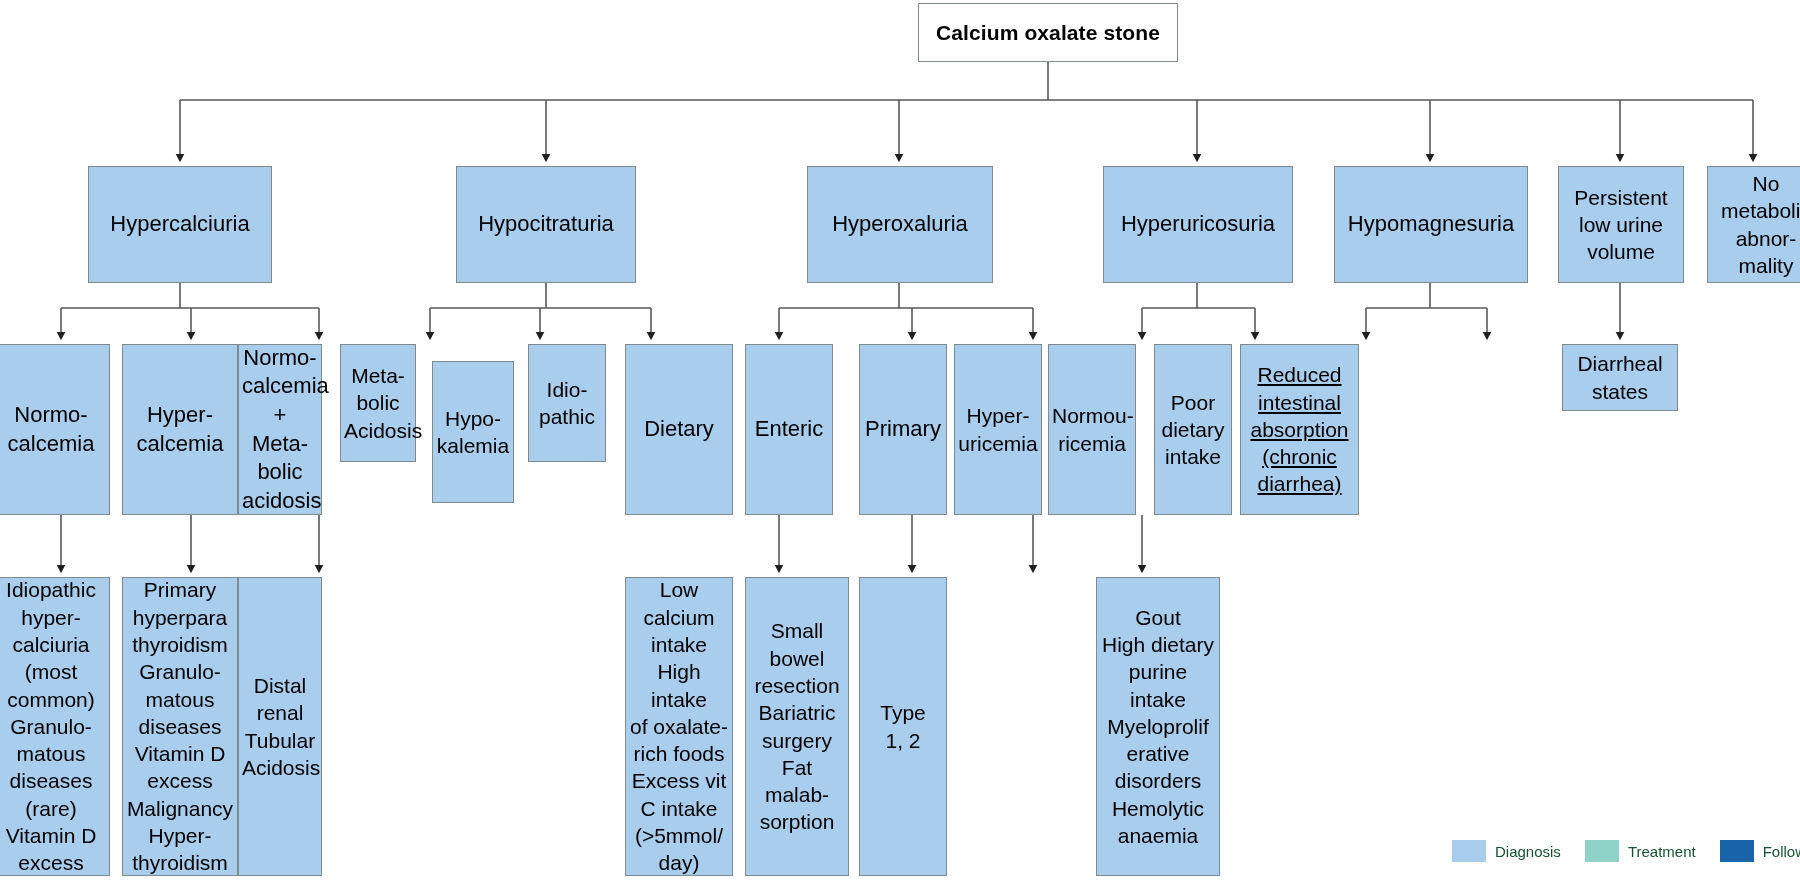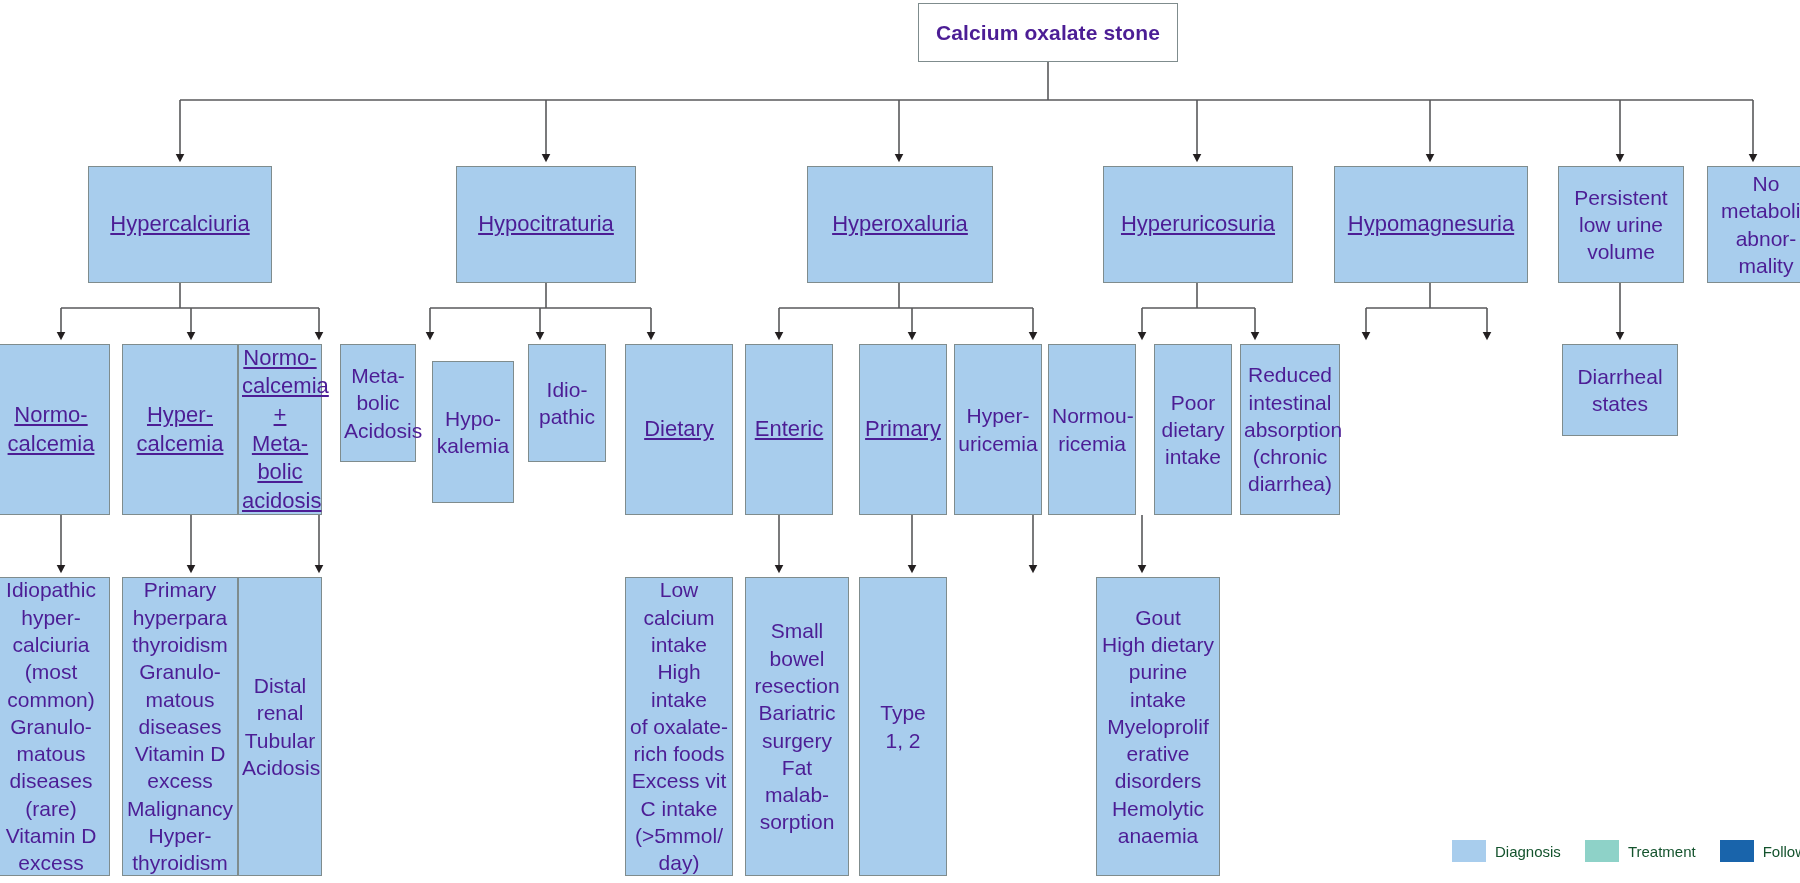--- a/index.html
+++ b/index.html
@@ -24,35 +24,35 @@
     width: 1800px; height: 883px;
     pointer-events: none;
   }
   .node {
     position: absolute;
     border: 1px solid #7f8c8d;
     display: flex;
     align-items: center;
     justify-content: center;
     text-align: center;
-    color: #4c1d95;
+    color: #000000;
     line-height: 1.30;
     padding: 2px 3px;
     white-space: pre-line;
   }
   .node.diagnosis { background: #a8cded; }
   .node.root {
     background: #ffffff;
     font-weight: bold;
     font-size: 21px;
     letter-spacing: 0.1px;
   }
   .node .txt { display: block; width: 100%; }
 
-  .fs22 { font-size: 22px; text-decoration: underline; }
+  .fs22 { font-size: 22px; }
   .fs21 { font-size: 21px; }
 
   
   #legend {
     position: absolute;
     left: 1452px; top: 840px;
     display: flex;
     align-items: center;
     gap: 10px;
   }
@@ -212,28 +212,28 @@
   </div>
   <div class="node diagnosis fs21" style="left:1048px; top:344px; width:88px; height:171px;">
     <span class="txt">Normou-
 ricemia</span>
   </div>
   <div class="node diagnosis fs21" style="left:1154px; top:344px; width:78px; height:171px;">
     <span class="txt">Poor
 dietary
 intake</span>
   </div>
-  <div class="node diagnosis fs21" style="left:1240px; top:344px; width:100px; height:171px;">
+  <div class="node diagnosis fs21" style="left:1240px; top:344px; width:119px; height:171px;text-decoration:underline;">
     <span class="txt">Reduced
 intestinal
 absorption
 (chronic
 diarrhea)</span>
   </div>
-  <div class="node diagnosis fs21" style="left:1562px; top:344px; width:116px; height:92px;">
+  <div class="node diagnosis fs21" style="left:1562px; top:344px; width:116px; height:67px;">
     <span class="txt">Diarrheal
 states</span>
   </div>
 
   <div class="node diagnosis fs21" style="left:-8px; top:577px; width:118px; height:299px;">
     <span class="txt">Idiopathic
 hyper-
 calciuria
 (most
 common)

